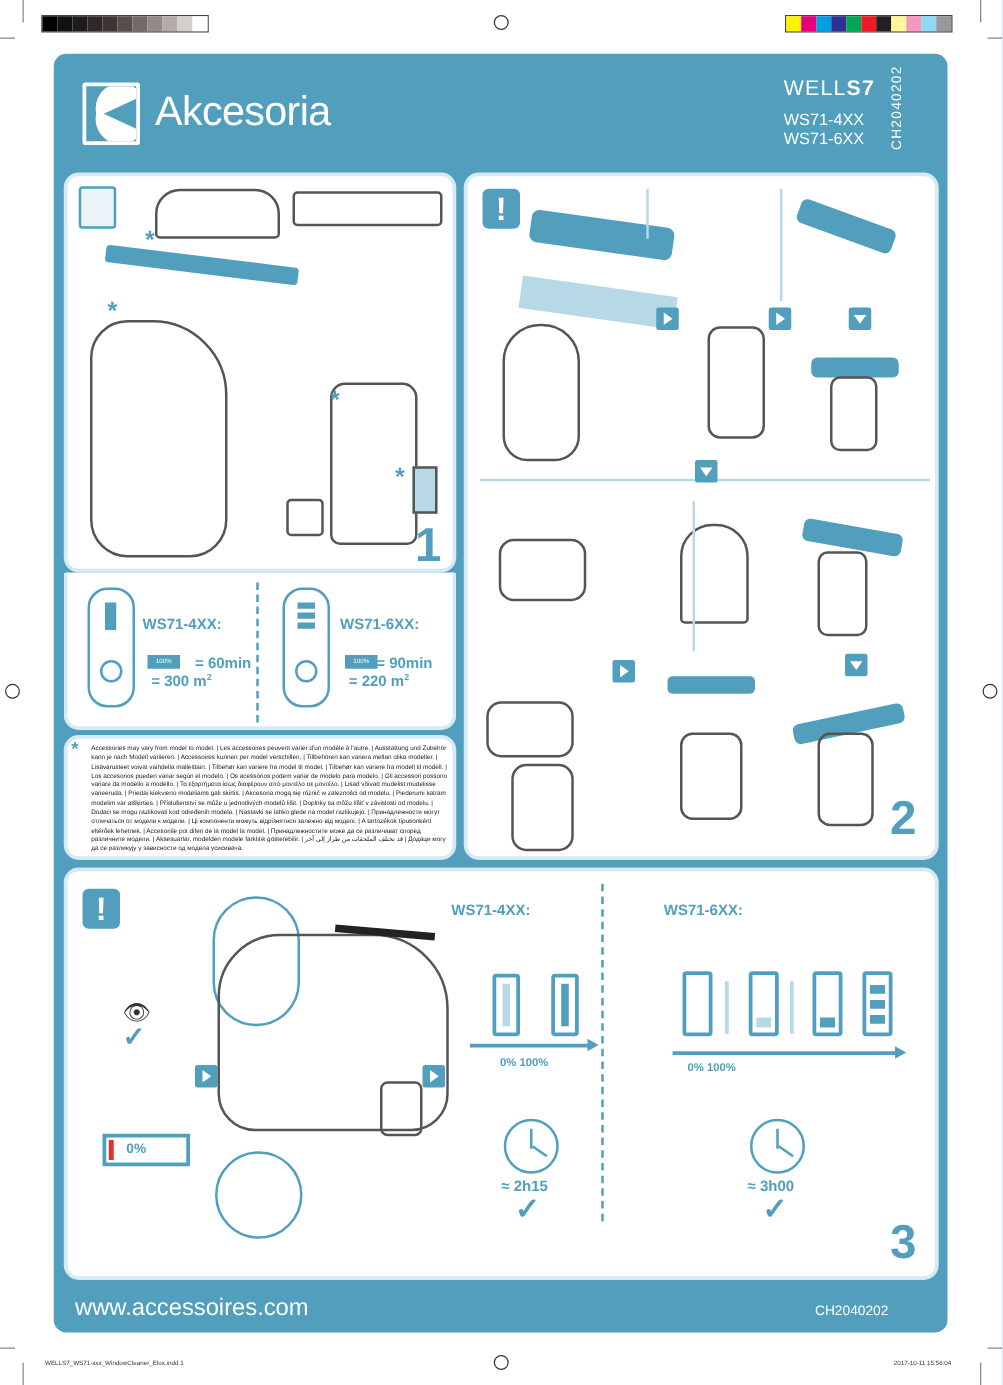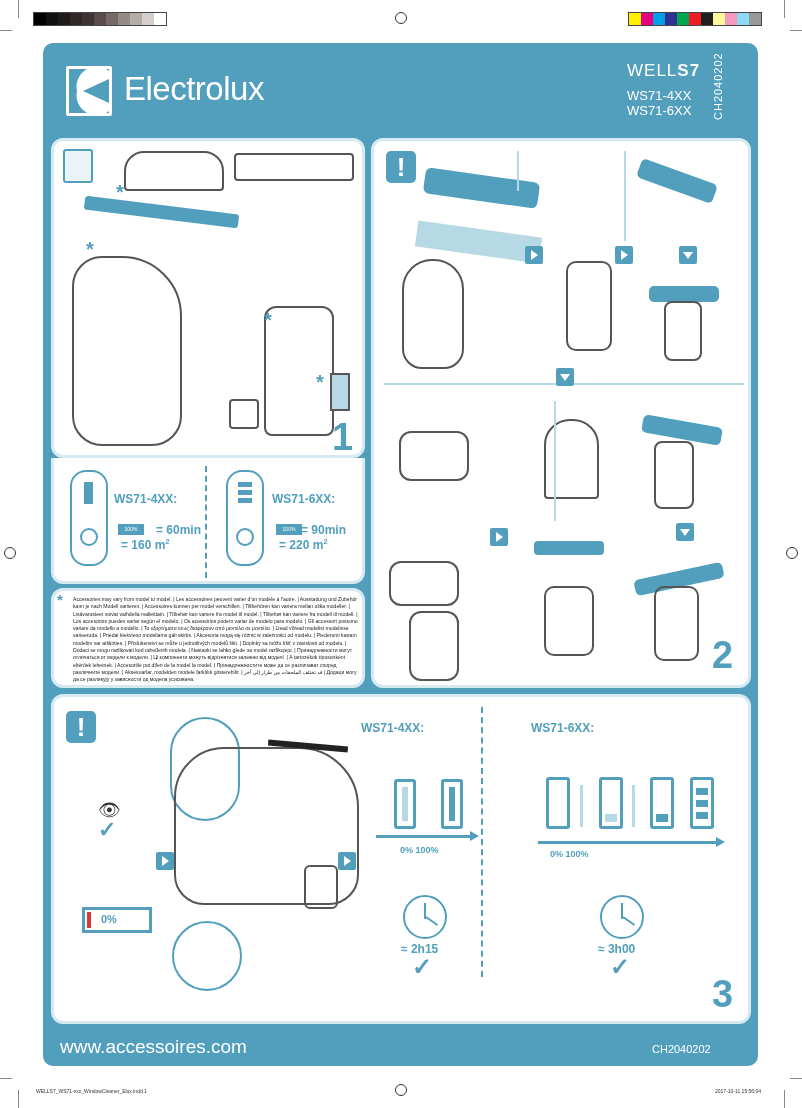--- a/index.html
+++ b/index.html
@@ -76,21 +76,21 @@
 <div class="abs" style="left:786px;top:547px;width:12px;height:12px;border:1px solid #333;border-radius:50%"></div>
 <div class="abs" style="left:395px;top:1084px;width:12px;height:12px;border:1px solid #333;border-radius:50%"></div>
 
 <div class="sheet"></div>
 
 <div class="logo-box">
   <svg width="40" height="44" viewBox="0 0 40 44">
       <path d="M40 2 A20 20 0 0 0 8 22 A20 20 0 0 0 40 42 Z M40 10 L14 22 L40 34 Z" fill="#fff" fill-rule="evenodd"></path>
     </svg>
 </div>
-<div class="logo-word">Electrolux</div>
+<div class="logo-word">Akcesoria</div>
 <div class="brand"><span>WELL</span><b>S7</b></div>
 <div class="models">
   <div>WS71-4XX</div>
   <div>WS71-6XX</div>
 </div>
 <div class="code-vert">CH2040202</div>
 
 <div class="panel" style="left:51px;top:138px;width:314px;height:320px">
   <div class="abs" style="left:9px;top:8px;width:30px;height:34px;border:2px solid #519fbd;border-radius:3px;background:#eaf4f8"></div>
   <div class="light" style="left:70px;top:10px;width:100px;height:40px;border-radius:20px 20px 4px 4px;background:#fff;border:2px solid #555"></div>
@@ -108,21 +108,21 @@
 </div>
 
 <div class="panel" style="left:51px;top:458px;width:314px;height:126px;border-top:none;border-radius:0 0 12px 12px">
   <div class="ghost" style="left:16px;top:12px;width:38px;height:96px;border-radius:16px">
     <div class="fill" style="left:12px;top:10px;width:9px;height:22px"></div>
     <div class="ghost" style="left:8px;top:56px;width:18px;height:18px;border-radius:50%"></div>
   </div>
   <div class="model-lbl" style="left:60px;top:34px">WS71-4XX:</div>
   <div class="abs" style="left:64px;top:66px;width:26px;height:11px;background:#519fbd;color:#fff;font-size:5px;line-height:11px;text-align:center">100%</div>
   <div class="model-lbl" style="left:102px;top:65px">= 60min</div>
-  <div class="model-lbl" style="left:67px;top:80px"><span>= 160 m</span><sup style="font-size:7px">2</sup></div>
+  <div class="model-lbl" style="left:67px;top:80px"><span>= 300 m</span><sup style="font-size:7px">2</sup></div>
 
   <div class="dash-v" style="left:151px;top:8px;height:112px"></div>
 
   <div class="ghost" style="left:172px;top:12px;width:38px;height:96px;border-radius:16px">
     <div class="fill" style="left:10px;top:10px;width:14px;height:5px"></div>
     <div class="fill" style="left:10px;top:18px;width:14px;height:5px"></div>
     <div class="fill" style="left:10px;top:26px;width:14px;height:5px"></div>
     <div class="ghost" style="left:8px;top:56px;width:18px;height:18px;border-radius:50%"></div>
   </div>
   <div class="model-lbl" style="left:218px;top:34px">WS71-6XX:</div>

